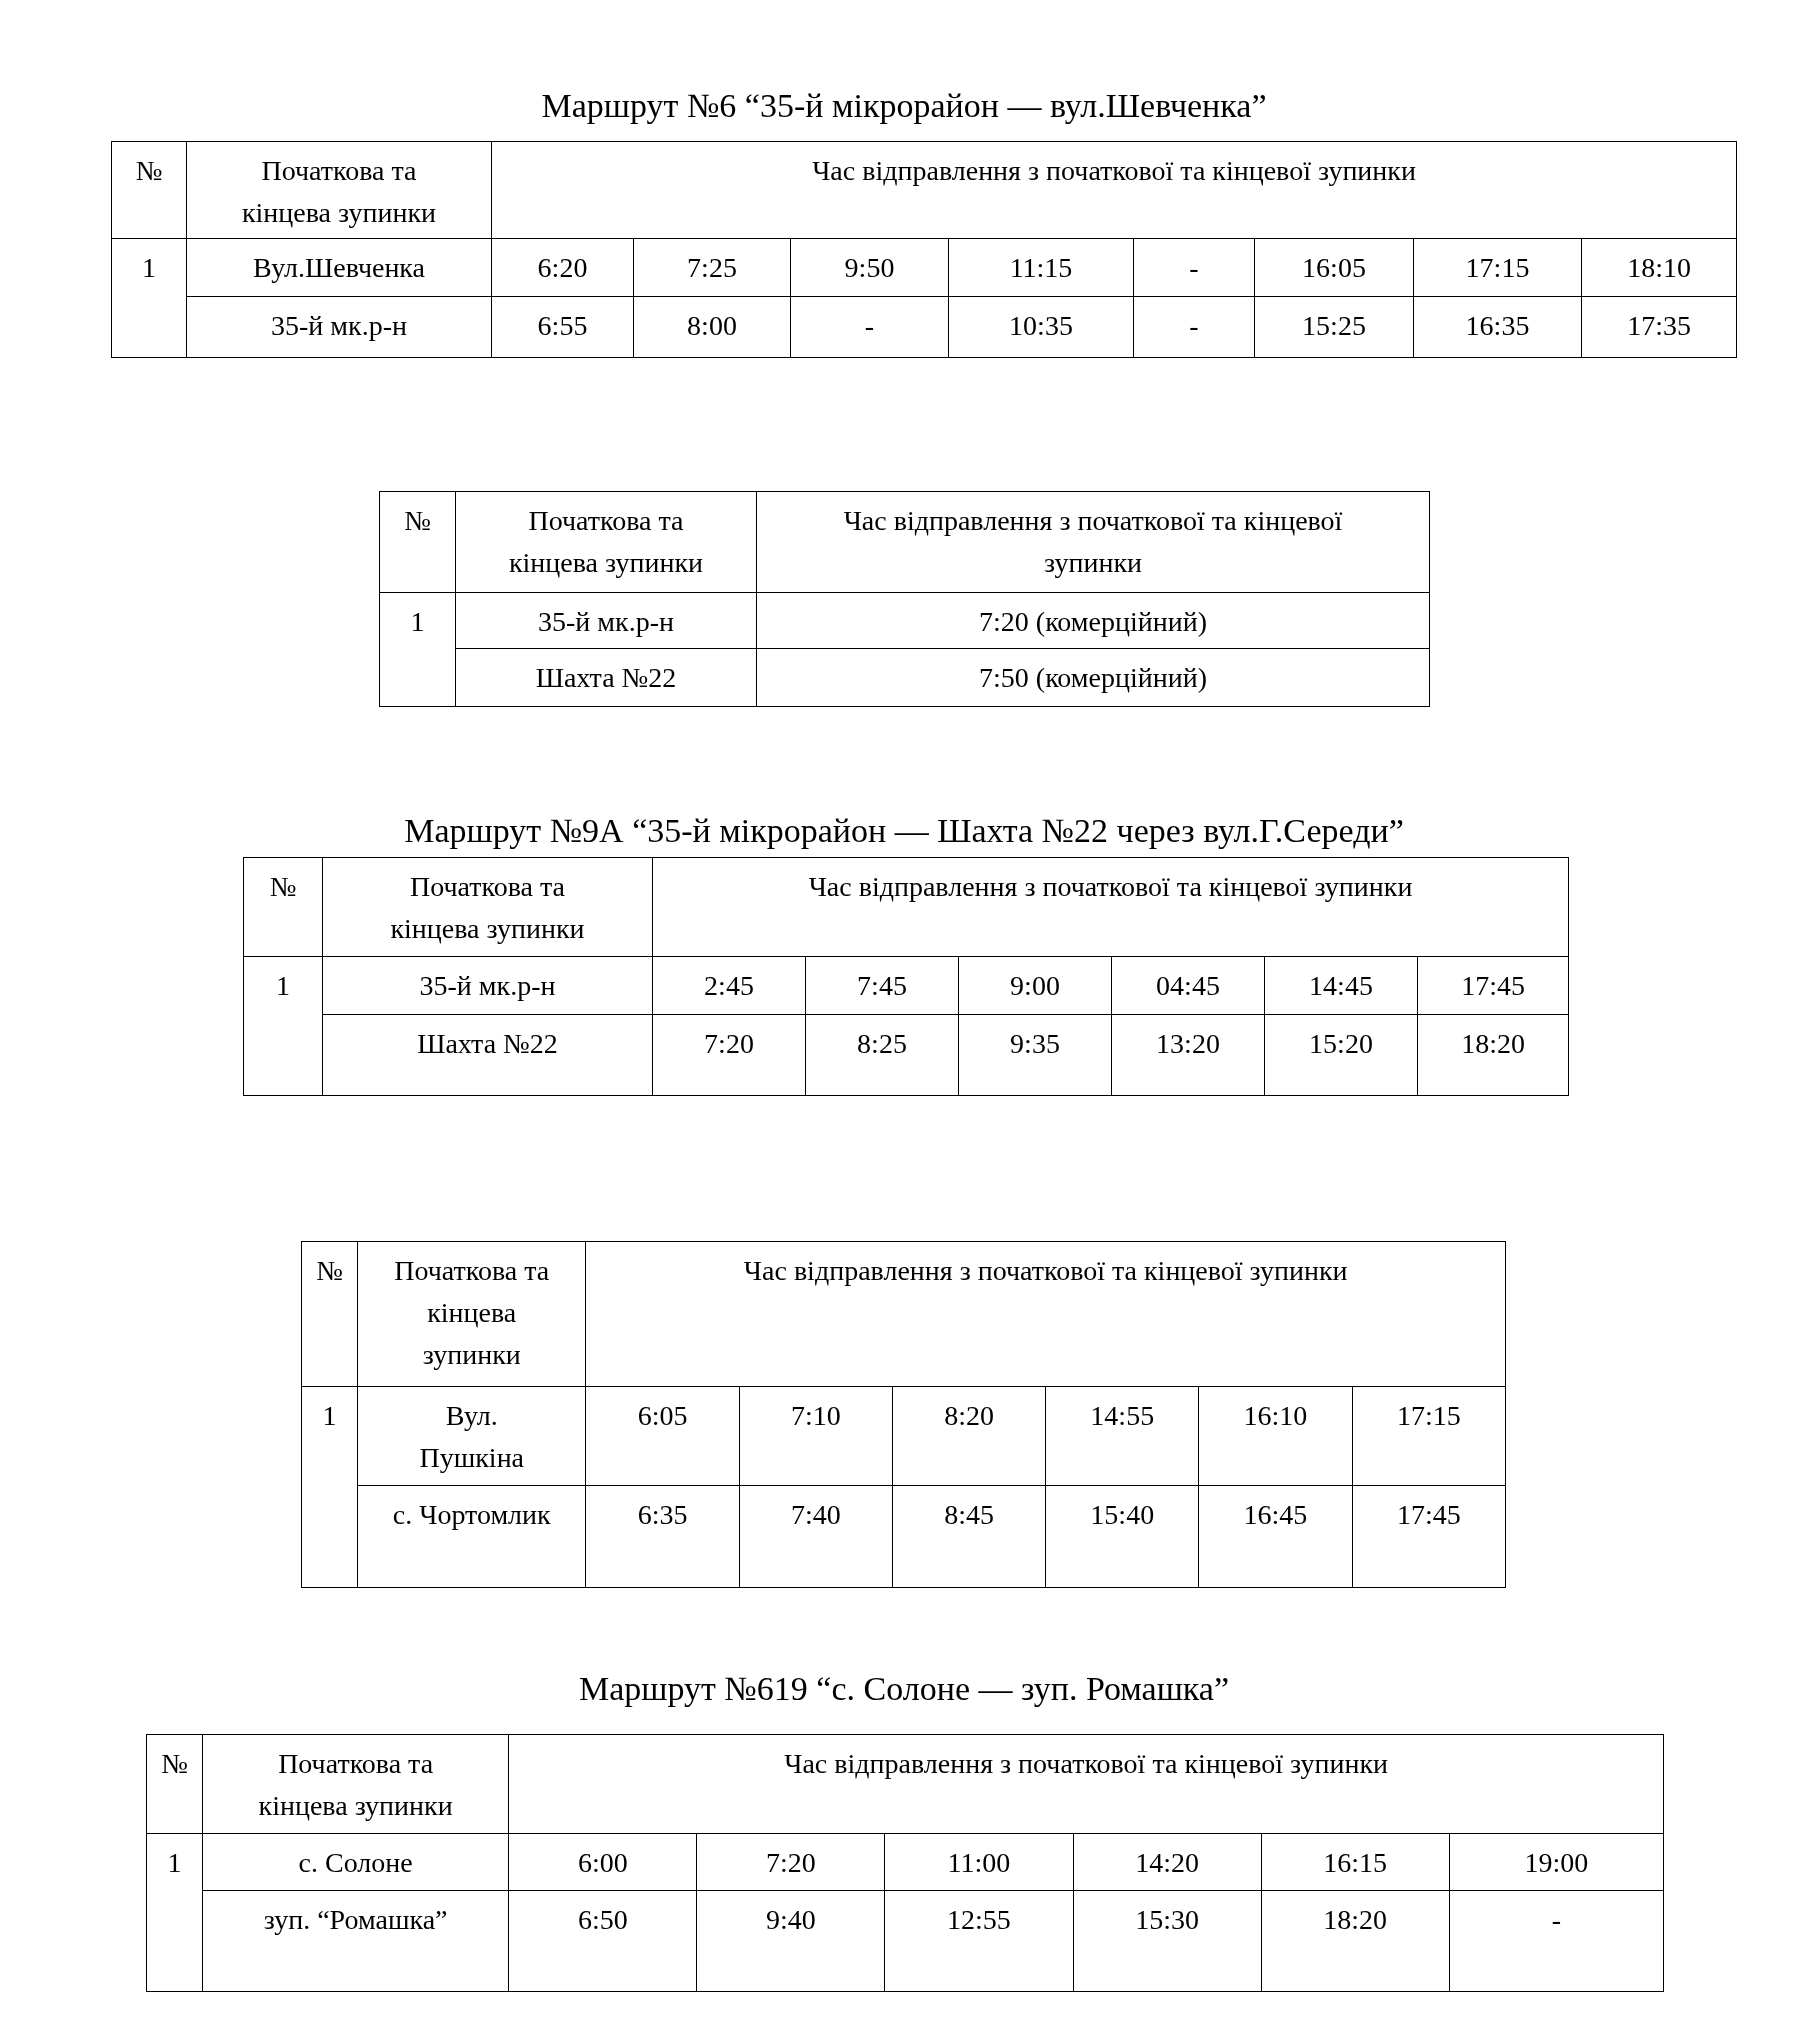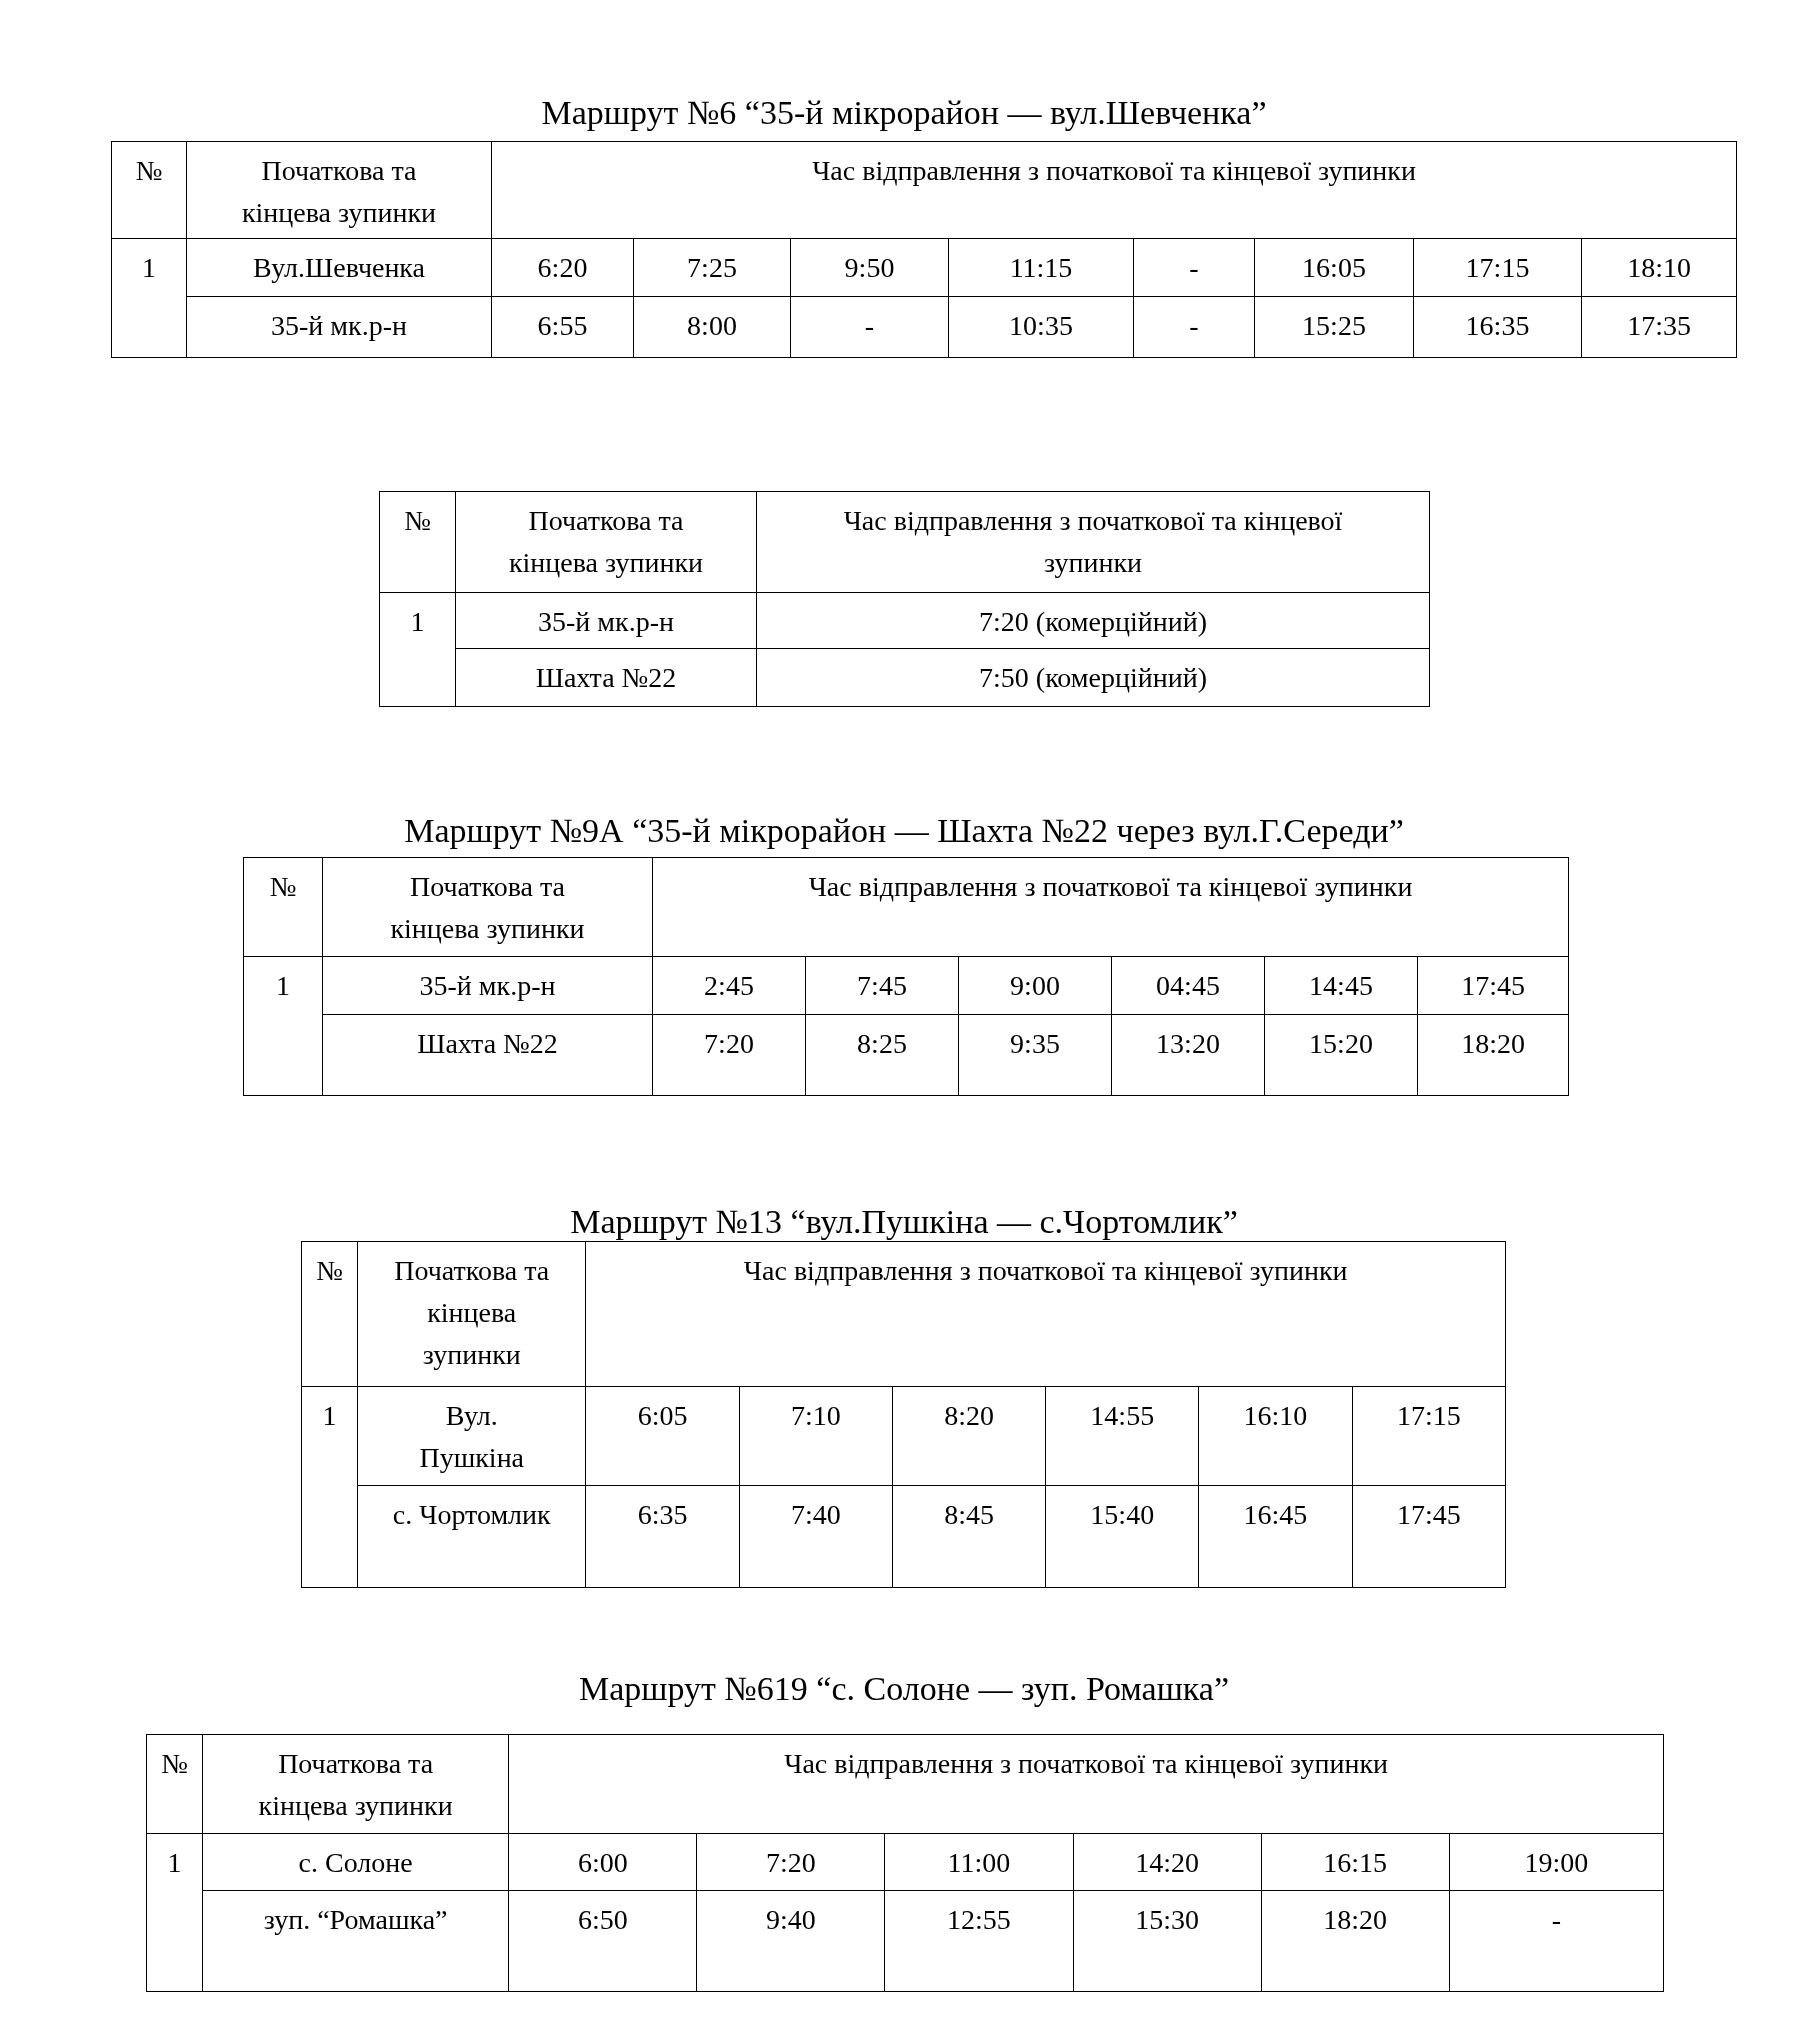--- a/index.html
+++ b/index.html
@@ -22,21 +22,21 @@
     line-height:1.5;
     text-align:center;
     vertical-align:top;
     white-space:pre-line;
     padding:7.5px 3.8px 0 3.8px;
     box-sizing:border-box;
     overflow:hidden;
     color:#000;
   }
   
-  #title1{top:93px;}
+  #title1{top:86px;}
   #t1{left:111px;top:141px;width:1626px;}
   #t1 tr.hdr{height:97px;} #t1 tr.r1{height:58px;} #t1 tr.r2{height:61px;}
   
   #title2{top:447px;}
   #t2{left:379px;top:491px;width:1051px;}
   #t2 tr.hdr{height:101px;} #t2 tr.r1{height:56px;} #t2 tr.r2{height:58px;}
   
   #title3{top:811px;}
   #t3{left:243px;top:857px;width:1322px;}
   #t3 tr.hdr{height:99px;} #t3 tr.r1{height:58px;} #t3 tr.r2{height:81px;}
@@ -161,21 +161,20 @@
       <td>7:20</td>
       <td>8:25</td>
       <td>9:35</td>
       <td>13:20</td>
       <td>15:20</td>
       <td>18:20</td>
     </tr>
   </tbody>
     </table>
 
-  <div class="route-title" id="title4">Маршрут №13 “вул.Пушкіна — с.Чортомлик”</div>
   <table class="sched" id="t4">
     <colgroup>
       <col style="width:56px">
         <col style="width:228px">
         <col style="width:153px">
         <col style="width:153px">
         <col style="width:153px">
         <col style="width:153px">
         <col style="width:153px">
         <col style="width:153px">

